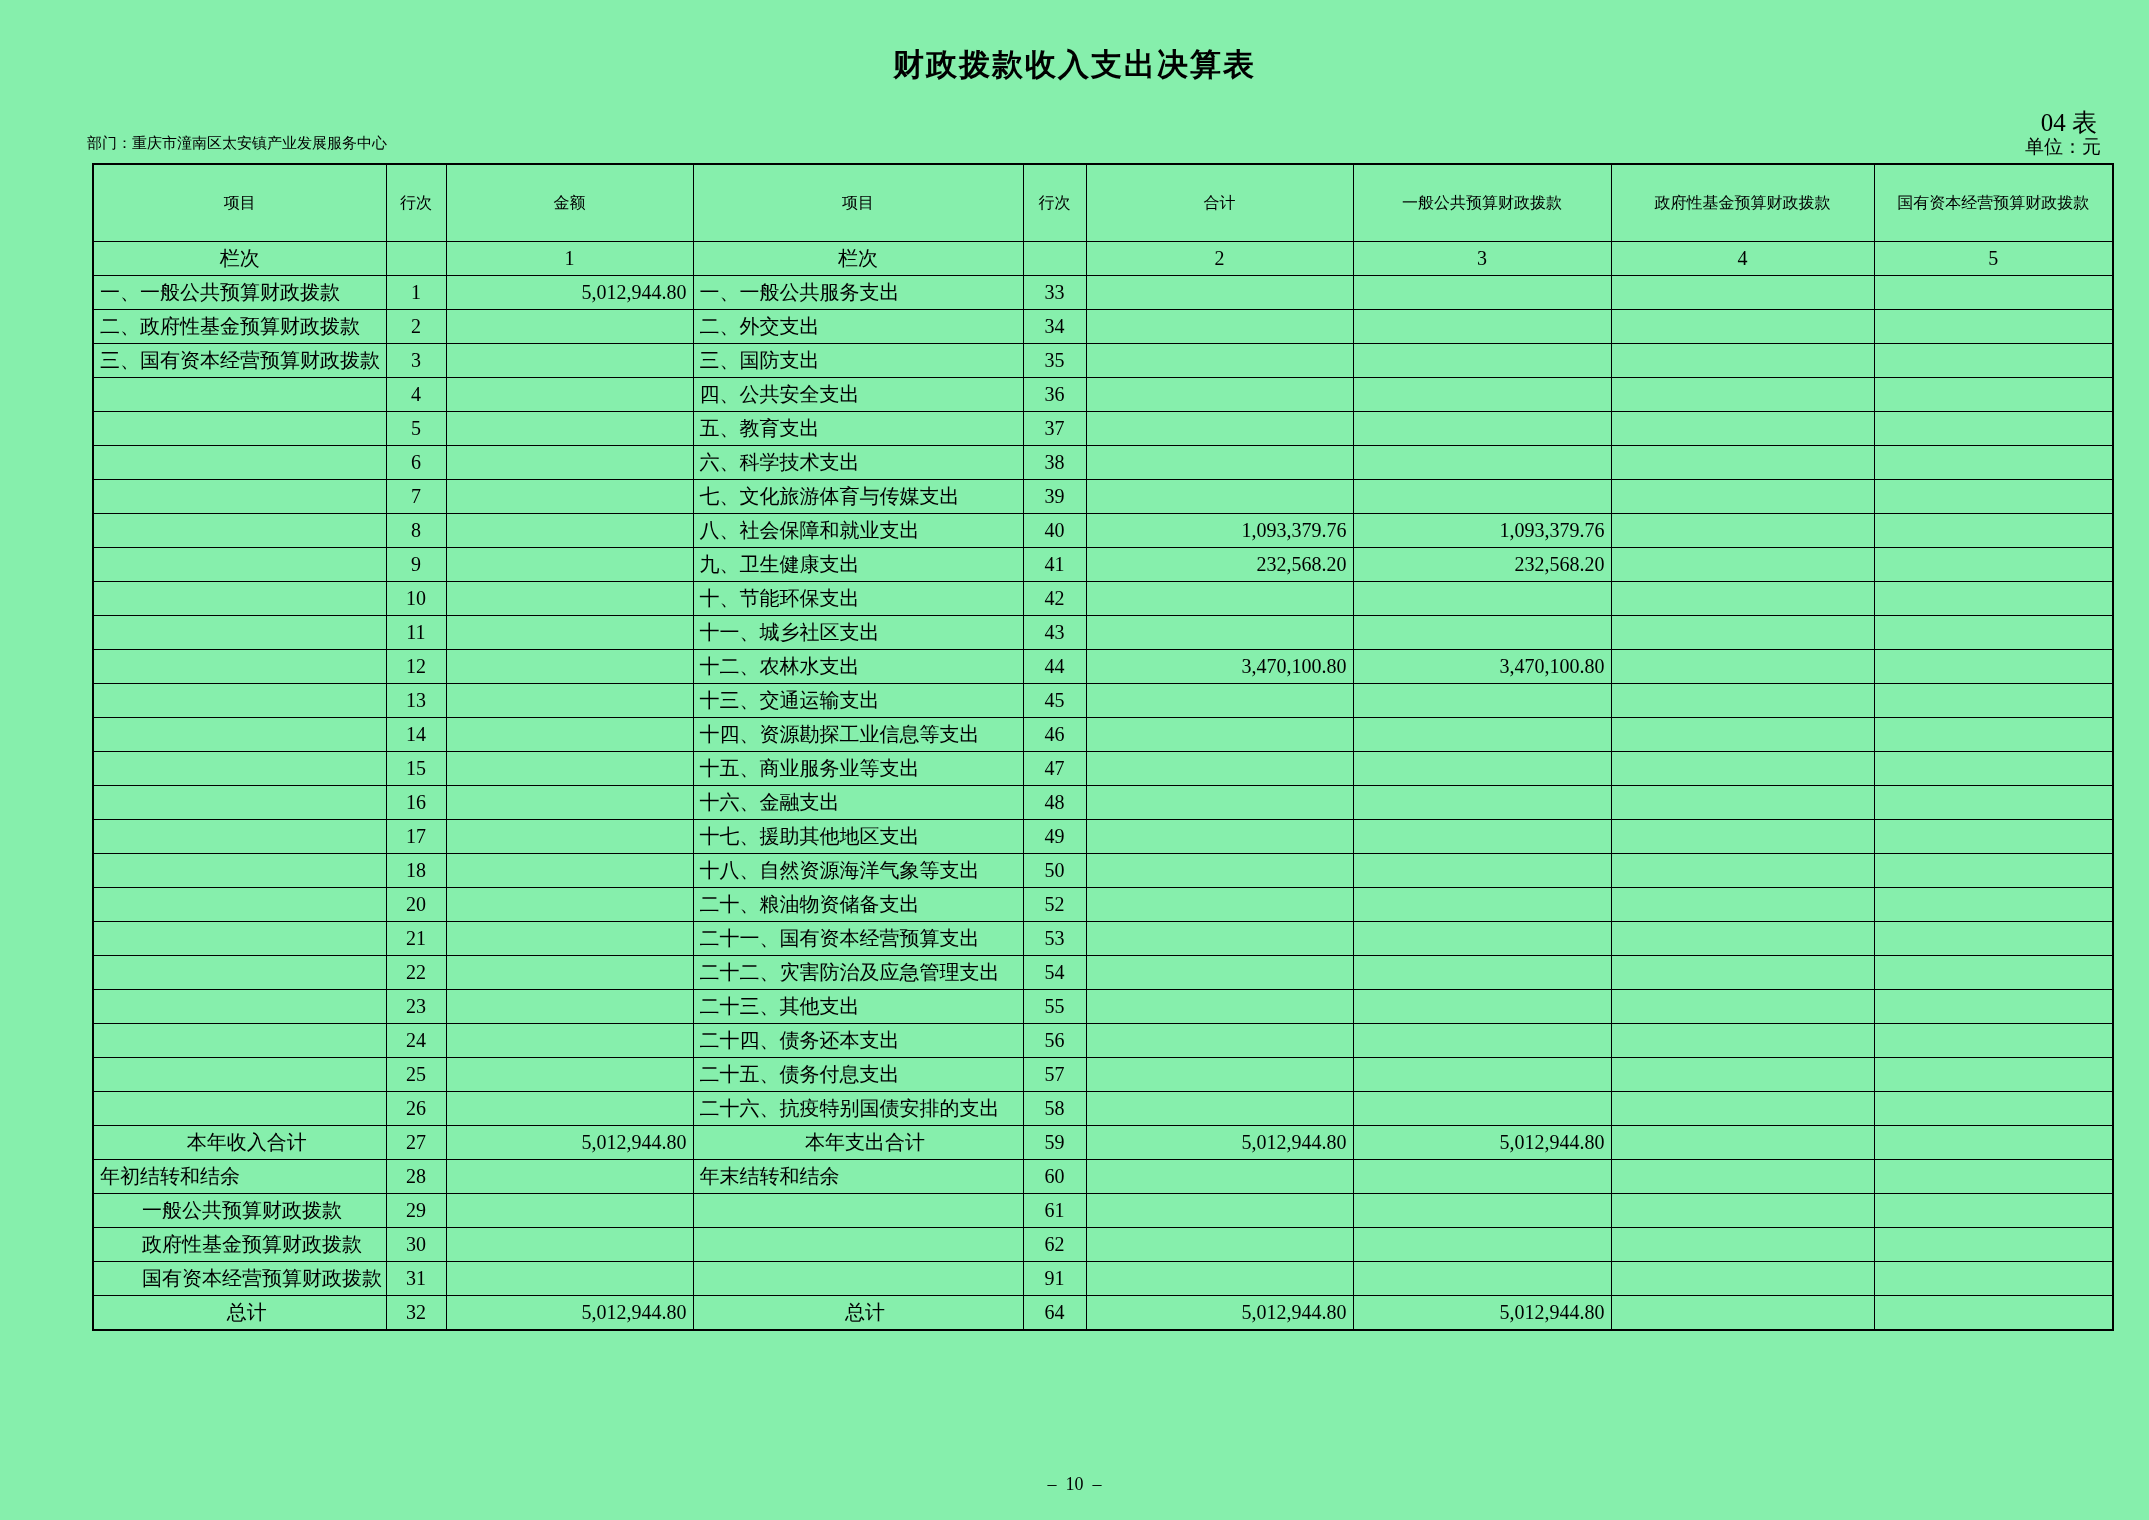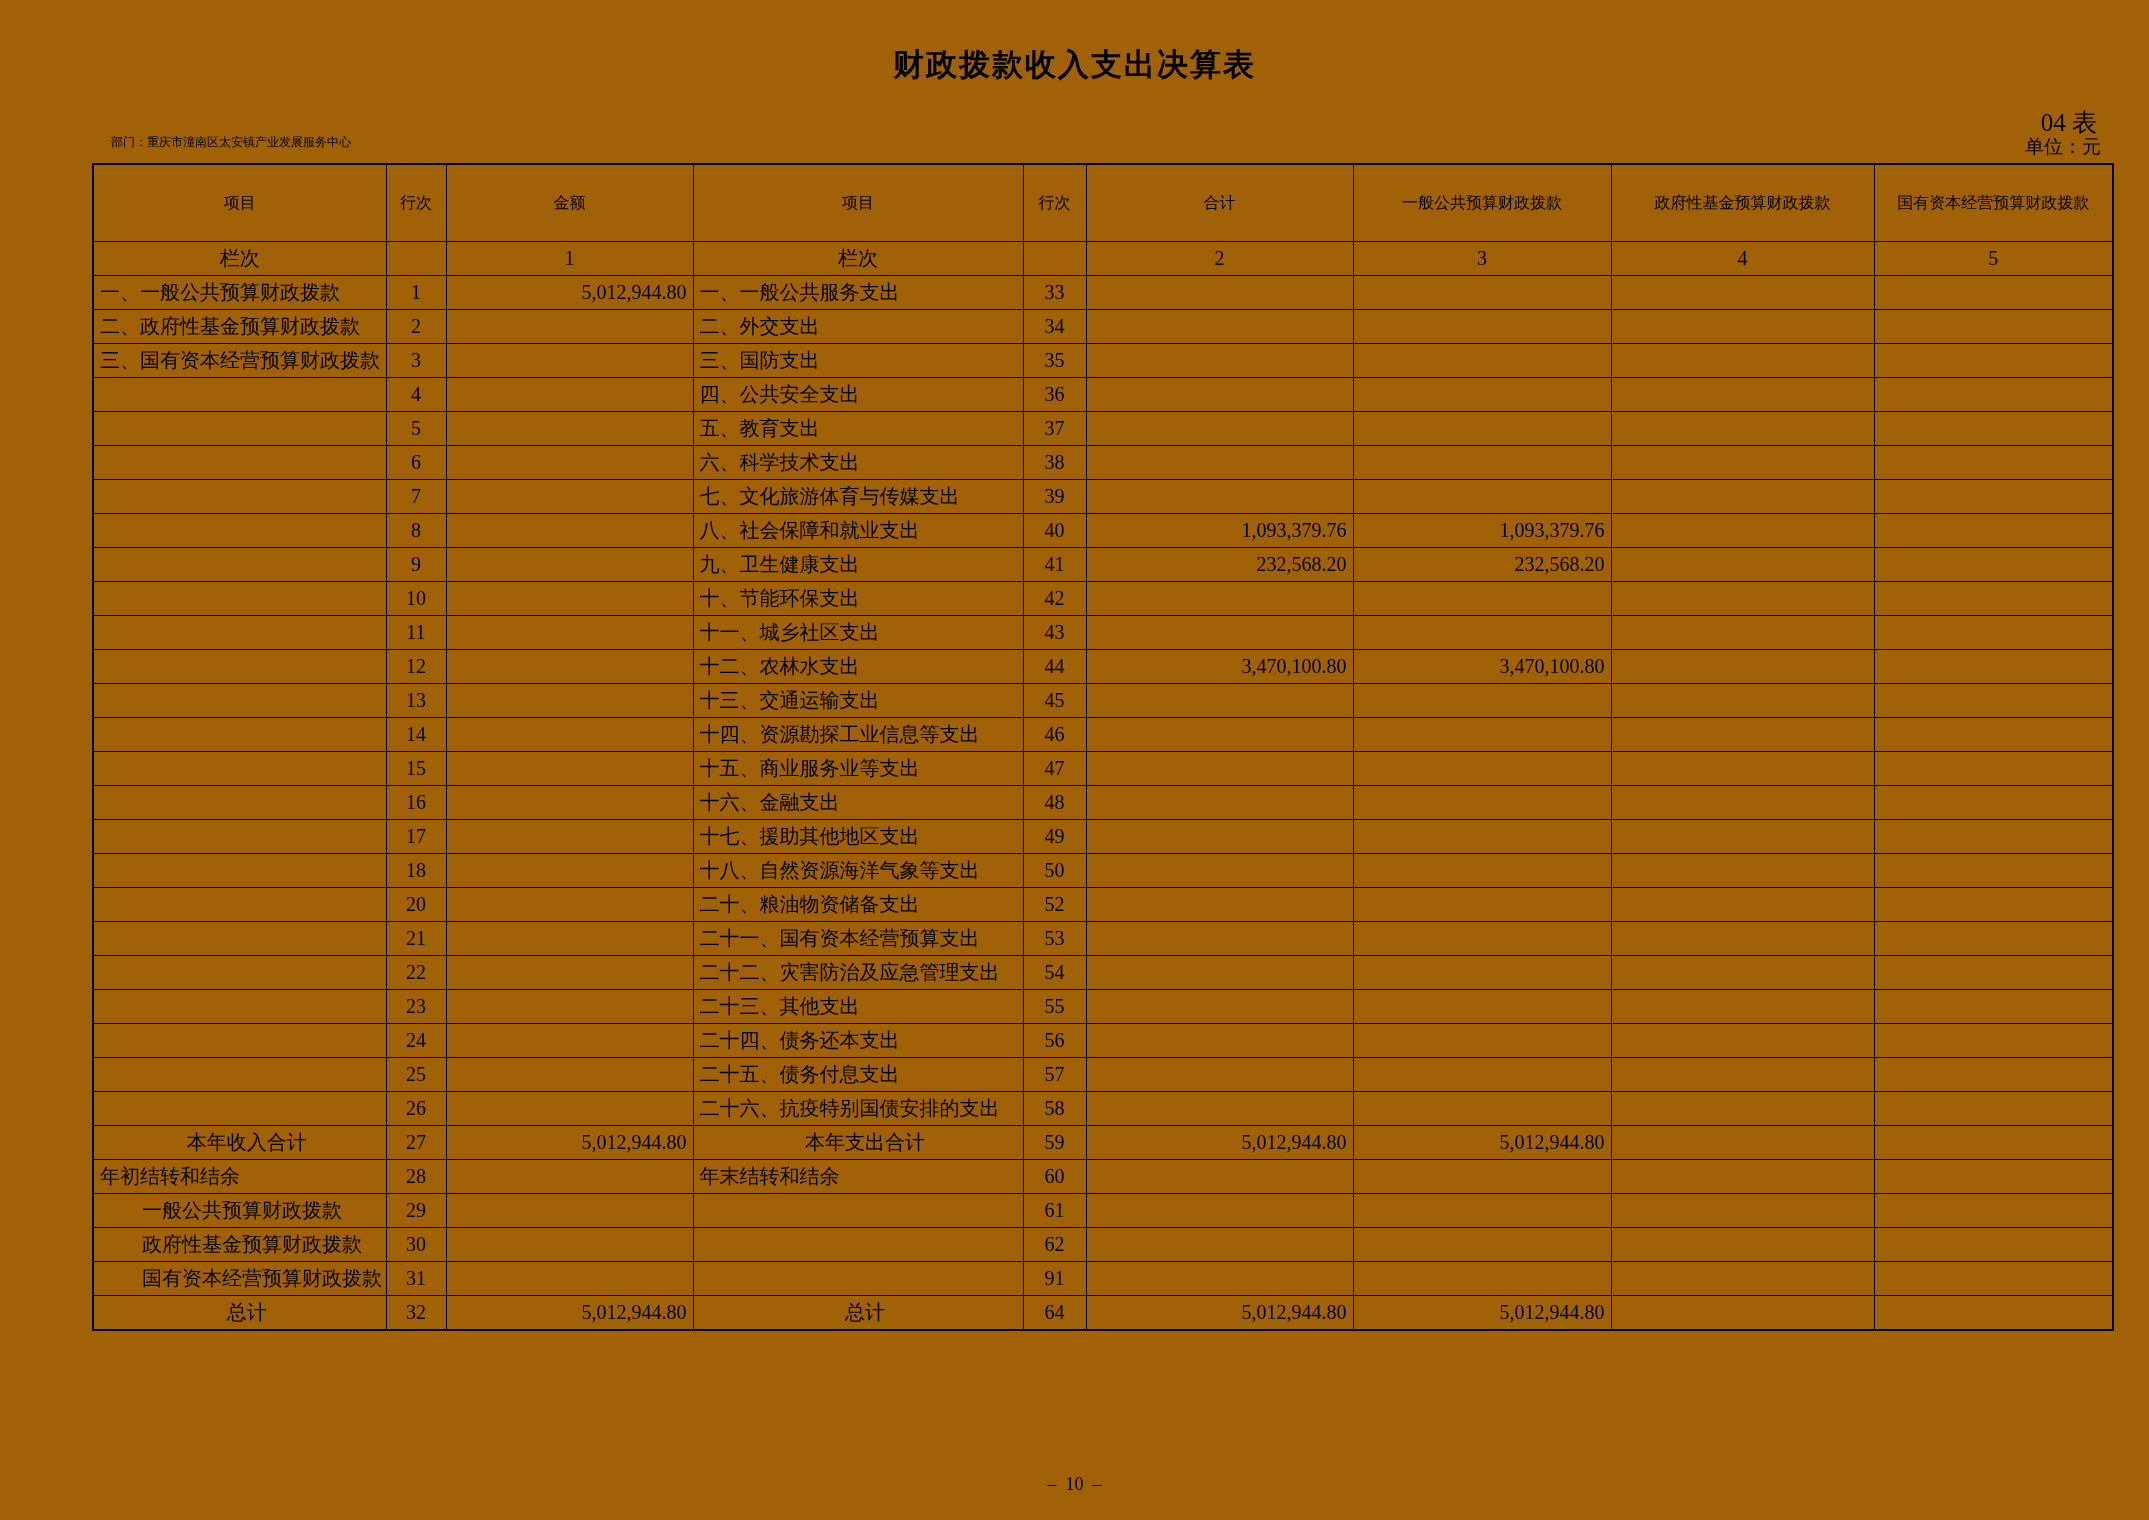--- a/index.html
+++ b/index.html
@@ -2,38 +2,38 @@
 <html><head>
 <meta charset="utf-8">
 <style>
   html, body { margin: 0; padding: 0; }
   body {
     width: 2149px; height: 1520px;
     background: #ffffff;
     font-family: "Liberation Serif", "DejaVu Serif", serif;
     color: #000;
   }
-  .page { position: relative; width: 2149px; height: 1520px; background: #a16207; overflow: hidden; }
+  .page { position: relative; width: 2149px; height: 1520px; background: #86efac; overflow: hidden; }
 
   .doc-title {
     position: absolute; top: 44px; left: 0; width: 100%;
     text-align: center; font-size: 31px; font-weight: bold;
     letter-spacing: 2px; white-space: pre;
   }
   .table-no {
     position: absolute; top: 106px; right: 52px;
     font-size: 25px; text-align: right;
   }
   .unit-label {
     position: absolute; top: 134px; right: 48px;
     font-size: 19px; text-align: right;
   }
   .department {
-    position: absolute; top: 134px; left: 111px;
-    font-size: 12px;
+    position: absolute; top: 134px; left: 87px;
+    font-size: 15px;
   }
 
   table.main {
     position: absolute; top: 163px; left: 92px;
     width: 2020px;
     border-collapse: collapse; table-layout: fixed;
     border: 2px solid #000;
     font-size: 20px;
   }
   table.main th, table.main td {

